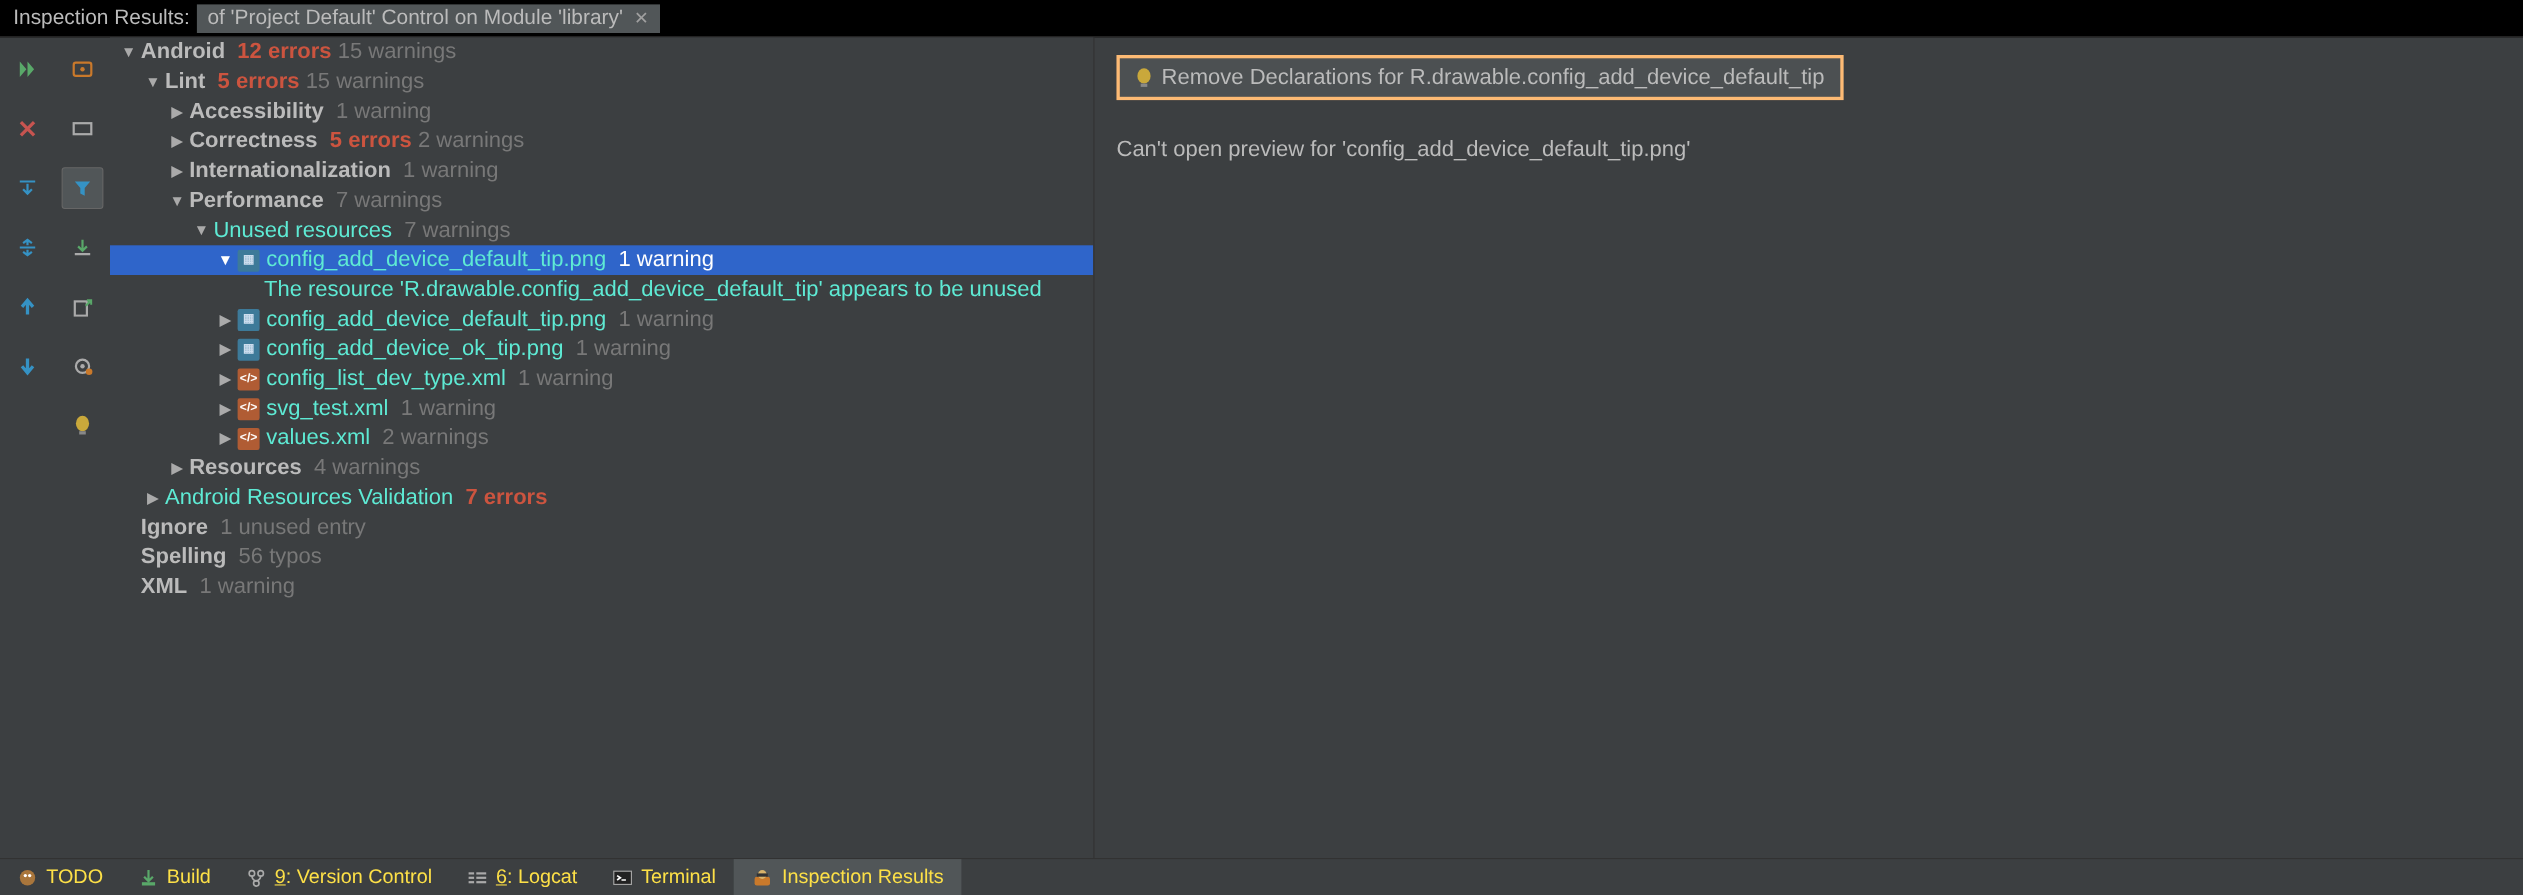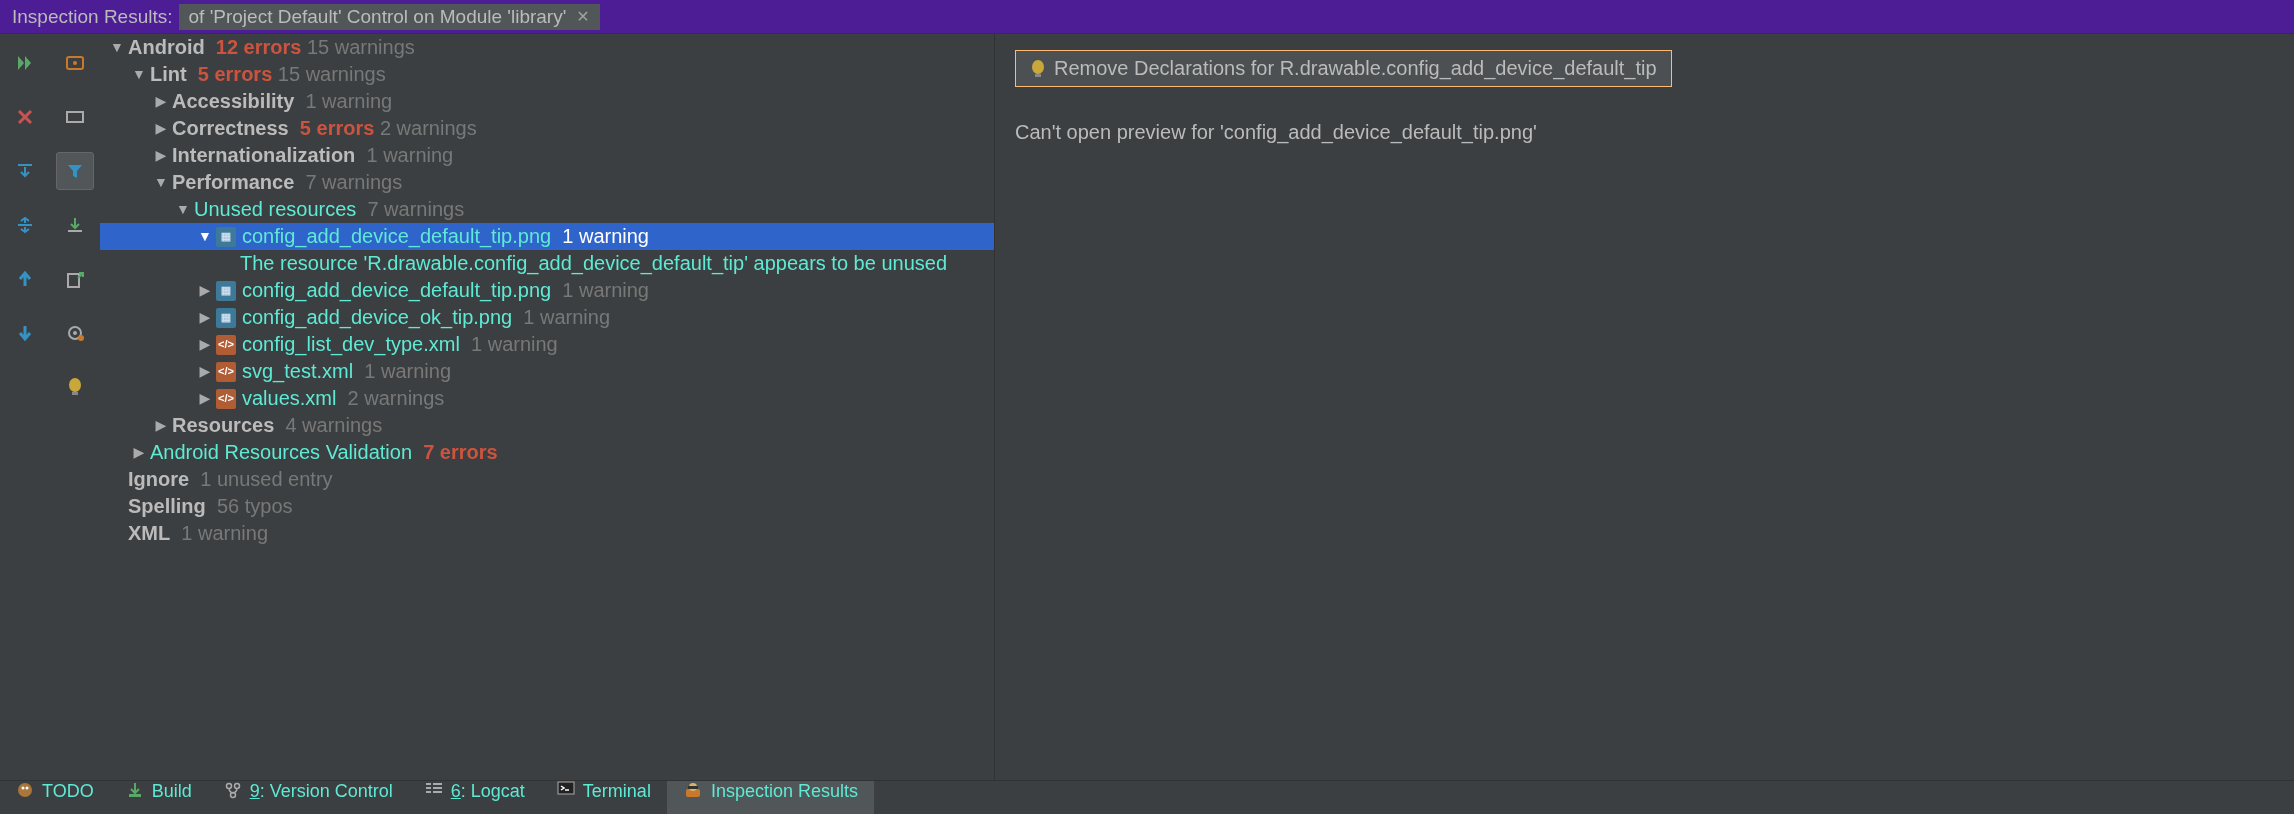--- a/index.html
+++ b/index.html
@@ -1,44 +1,44 @@
 <!DOCTYPE html>
 <html><head>
 <meta charset="utf-8">
 <style>
   * { margin:0; padding:0; box-sizing:border-box; }
   body { background:#3c3f41; color:#bbbbbb; font-family:"Segoe UI",Arial,sans-serif; font-size:19px; width:2294px; height:814px; overflow:hidden; }
-  .header { height:34px; background:#4c1d95; display:flex; align-items:center; padding:0 6px; border-bottom:1px solid #323232; }
+  .header { height:34px; background:#000000; display:flex; align-items:center; padding:0 6px; border-bottom:1px solid #323232; }
   .hdr-label { color:#bbbbbb; padding:0 6px; }
   .hdr-tab { background:#515658; padding:2px 10px; display:flex; align-items:center; gap:10px; color:#bbbbbb; }
   .hdr-tab .x { color:#a0a0a0; font-size:16px; }
   .main { display:flex; height:calc(100% - 34px - 34px); }
   .gutter { display:flex; flex-direction:column; width:50px; }
   .gutter-col { display:flex; flex-direction:column; align-items:center; gap:16px; padding-top:10px; }
   .gutter-pair { display:flex; }
   .gcell { width:38px; height:38px; display:flex; align-items:center; justify-content:center; }
   .gactive { background:#515658; border:1px solid #666; border-radius:3px; }
   .tree-pane { width:894px; background:#3c3f41; overflow:hidden; font-size:20px; line-height:27px; }
   .detail-pane { flex:1; border-left:1px solid #323232; padding:16px 20px; font-size:20px; }
-  .suggest-btn { background:#4c5052; border:1px solid #fdba74; padding:6px 14px; display:inline-flex; align-items:center; gap:8px; color:#bbbbbb; }
+  .suggest-btn { background:#4c5052; border:3px solid #fdba74; padding:6px 14px; display:inline-flex; align-items:center; gap:8px; color:#bbbbbb; }
   .detail-msg { margin-top:34px; }
   .node { display:flex; align-items:center; height:27px; white-space:nowrap; }
   .node.sel { background:#2f65ca; color:#ffffff; }
   .node.sel .muted, .node.sel .name { color:#ffffff; }
   .arrow { width:22px; text-align:center; color:#aaaaaa; font-size:14px; }
   .node.sel .arrow { color:#ffffff; }
   .name { font-weight:bold; color:#bbbbbb; }
   .nameN { color:#5eead4; }
   .err { color:#cc543f; font-weight:bold;text-align:center; }
   .muted { color:#787878; }
   .fi { width:20px; height:20px; margin-right:6px; display:inline-flex; align-items:center; justify-content:center; border-radius:2px; font-size:11px; font-weight:bold; }
   .fi-img { background:#3d7a99; color:#cde; }
   .fi-xml { background:#b05c34; color:#fff; }
   .footer { height:34px; background:#3c3f41; border-top:1px solid #323232; display:flex; align-items:center; font-size:18px; }
-  .ftab { padding:0 16px; display:flex; gap:8px; color:#5eead4; height:100%; }
+  .ftab { padding:0 16px; display:flex; align-items:center; gap:8px; color:#fde047; height:100%; }
   .ftab.active { background:#515658; }
   .ul { text-decoration:underline; }
   svg { display:block; }
 </style>
 </head>
 <body>
 
 <div class="header">
   <span class="hdr-label">Inspection Results:</span>
   <div class="hdr-tab">

